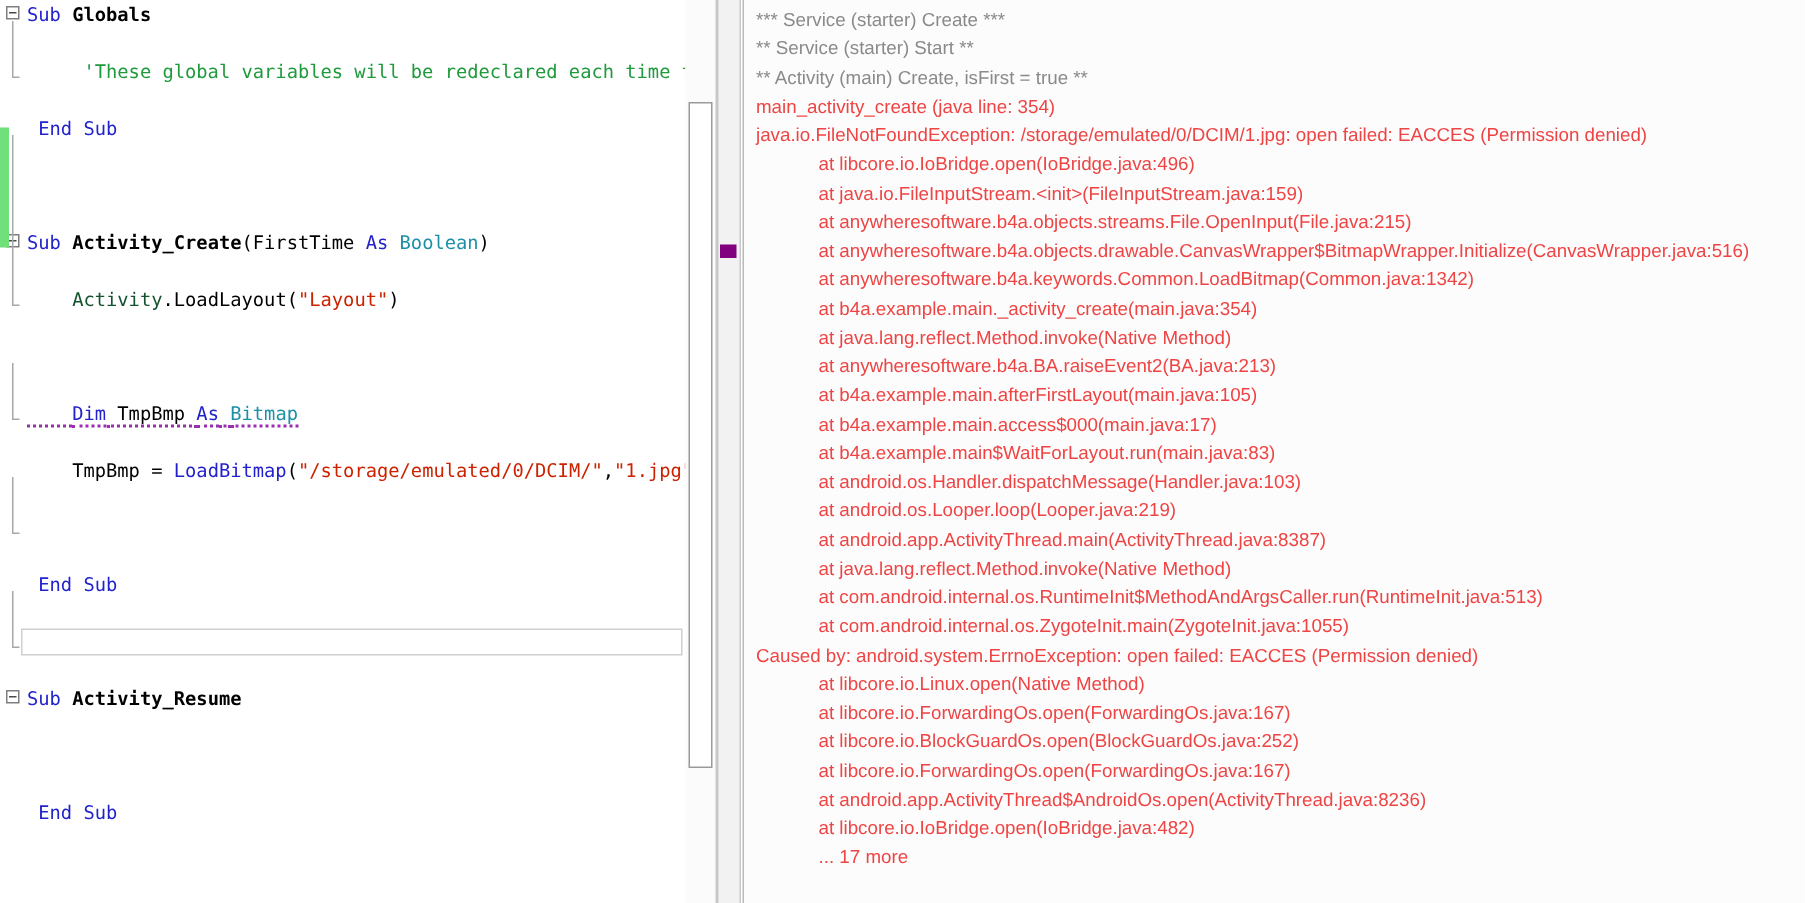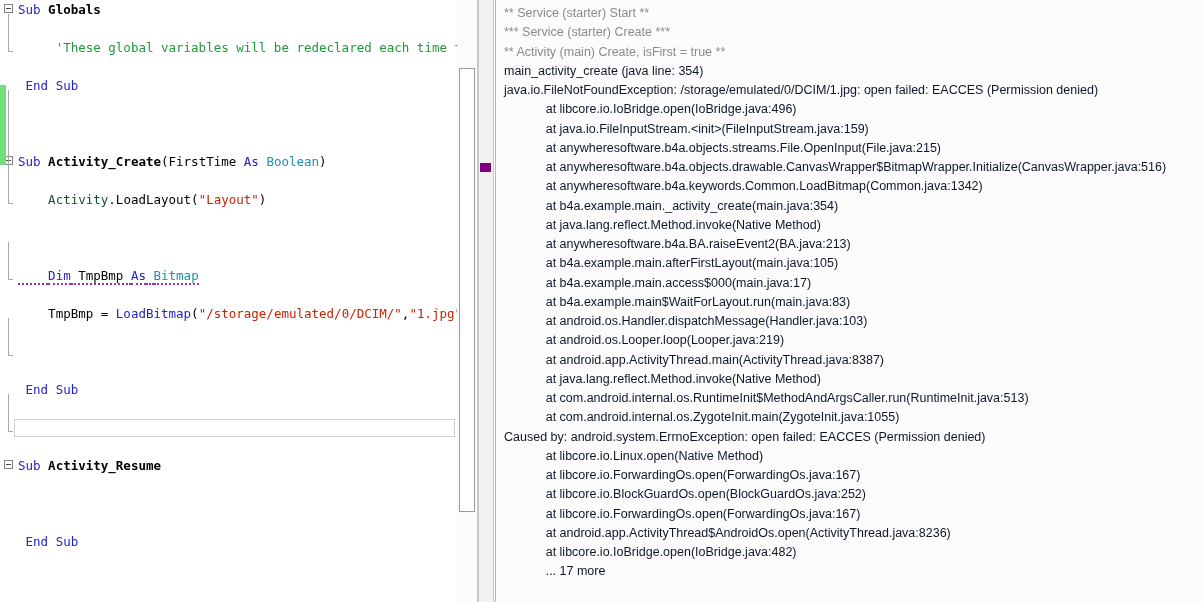--- a/index.html
+++ b/index.html
@@ -83,43 +83,43 @@
   .log-pane{
     position:relative;flex:1 1 auto;height:602px;background:#fcfcfc;
     border-left:1px solid #b9b9b9;overflow:hidden;
   }
   .log-inner{
     position:absolute;left:0;top:0;right:0;top:0;padding:4px 0 0 8px;
     font-family:"Liberation Sans",sans-serif;font-size:12.5px;line-height:19.25px;
   }
   .logline{white-space:pre;height:19.25px;}
   .lg-info{color:#8a8a8a;}
-  .lg-err{color:#0f172a;}
+  .lg-err{color:#ef4444;}
 </style>
 </head>
 <body>
 
 <div id="app">
 
   <div class="editor-pane">
     <div class="code-area" id="code-area"><div class="cl" style="top: 0px;"><span class="foldbox"></span><span class="txt"><span class="kw">Sub</span><span class="pl"> </span><span class="kwb">Globals</span></span></div><div class="cl" style="top: 19px;"><span class="txt"><span class="cmt">     'These global variables will be redeclared each time the ac</span></span></div><div class="cl" style="top: 38px;"><span class="txt"><span class="kw"> End Sub</span></span></div><div class="cl" style="top: 57px;"><span class="txt"></span></div><div class="cl" style="top: 76px;"><span class="foldbox"></span><span class="txt"><span class="kw">Sub</span><span class="pl"> </span><span class="kwb">Activity_Create</span><span class="pl">(</span><span class="pl">FirstTime</span><span class="pl"> </span><span class="kw">As</span><span class="pl"> </span><span class="typ">Boolean</span><span class="pl">)</span></span></div><div class="cl" style="top: 95px;"><span class="txt"><span class="pl">    </span><span class="fn">Activity</span><span class="pl">.LoadLayout(</span><span class="str">"Layout"</span><span class="pl">)</span></span></div><div class="cl" style="top: 114px;"><span class="txt"></span></div><div class="cl" style="top: 133px;"><span class="txt squig-wrap"><span class="pl squig">    </span><span class="kw squig">Dim</span><span class="pl squig"> TmpBmp </span><span class="kw squig">As</span><span class="pl squig"> </span><span class="typ squig">Bitmap</span></span></div><div class="cl" style="top: 152px;"><span class="txt"><span class="pl">    TmpBmp = </span><span class="op">LoadBitmap</span><span class="pl">(</span><span class="str">"/storage/emulated/0/DCIM/"</span><span class="pl">,</span><span class="str">"1.jpg"</span></span></div><div class="cl" style="top: 171px;"><span class="txt"></span></div><div class="cl" style="top: 190px;"><span class="txt"><span class="kw"> End Sub</span></span></div><div class="cl" style="top: 209px;"><span class="txt"></span></div><div class="cl" style="top: 228px;"><span class="foldbox"></span><span class="txt"><span class="kw">Sub</span><span class="pl"> </span><span class="kwb">Activity_Resume</span></span></div><div class="cl" style="top: 247px;"><span class="txt"></span></div><div class="cl" style="top: 266px;"><span class="txt"><span class="kw"> End Sub</span></span></div><div class="cl" style="top: 285px;"><span class="txt"></span></div><div class="foldline end" style="top: 14px; height: 38px;"></div><div class="foldline end" style="top: 90px; height: 114px;"></div><div class="foldline end" style="top: 242px; height: 38px;"></div><div class="foldline end" style="top: 318px; height: 38px;"></div><div class="foldline end" style="top: 394px; height: 38px;"></div><div class="changebar" style="top: 85px; height: 80px;"></div><div class="curline" style="top: 419px;"></div></div>
   </div>
 
   <div class="splitter">
     <div class="ed-scrolltrack">
       <div class="ed-scrollthumb"></div>
     </div>
     <div class="marker-track"></div>
     <div class="bookmark"></div>
   </div>
 
   <div class="log-pane">
     <div class="log-inner" id="log-inner">
+        <div class="logline lg-info">*** Service (starter) Create ***</div>
         <div class="logline lg-info">** Service (starter) Start **</div>
-        <div class="logline lg-info">*** Service (starter) Create ***</div>
         <div class="logline lg-info">** Activity (main) Create, isFirst = true **</div>
         <div class="logline lg-err">main_activity_create (java line: 354)</div>
         <div class="logline lg-err">java.io.FileNotFoundException: /storage/emulated/0/DCIM/1.jpg: open failed: EACCES (Permission denied)</div>
         <div class="logline lg-err">            at libcore.io.IoBridge.open(IoBridge.java:496)</div>
         <div class="logline lg-err">            at java.io.FileInputStream.&lt;init&gt;(FileInputStream.java:159)</div>
         <div class="logline lg-err">            at anywheresoftware.b4a.objects.streams.File.OpenInput(File.java:215)</div>
         <div class="logline lg-err">            at anywheresoftware.b4a.objects.drawable.CanvasWrapper$BitmapWrapper.Initialize(CanvasWrapper.java:516)</div>
         <div class="logline lg-err">            at anywheresoftware.b4a.keywords.Common.LoadBitmap(Common.java:1342)</div>
         <div class="logline lg-err">            at b4a.example.main._activity_create(main.java:354)</div>
         <div class="logline lg-err">            at java.lang.reflect.Method.invoke(Native Method)</div>

